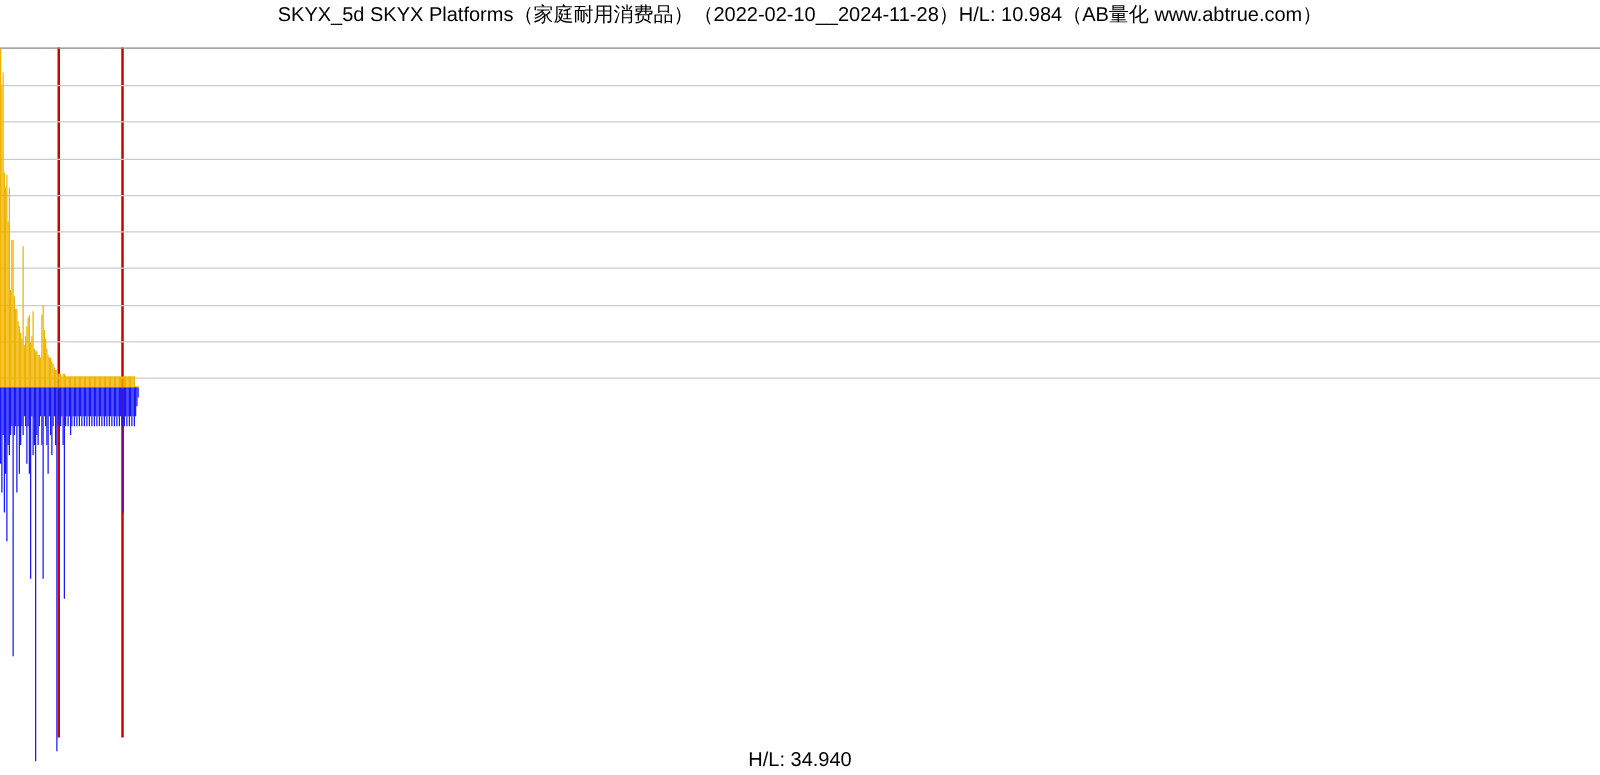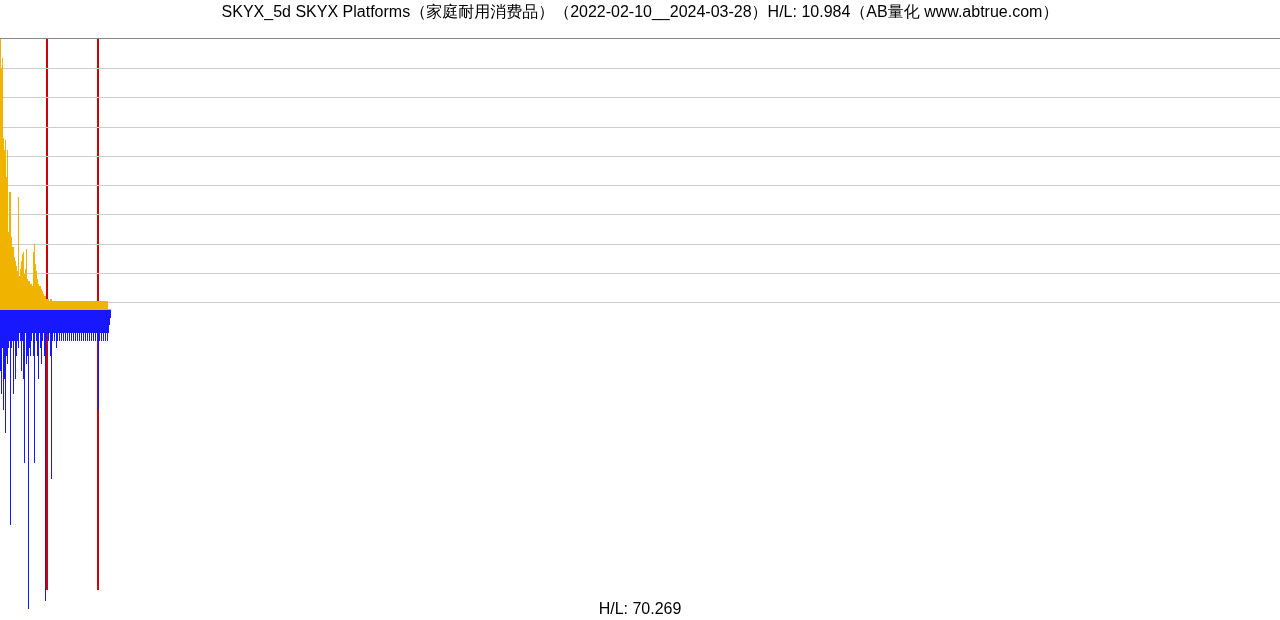--- a/index.html
+++ b/index.html
@@ -14,21 +14,21 @@
   .grid-line{position:absolute;left:0;right:0;height:0;border-top:1px solid #ccc}
   .bar-u{position:absolute;bottom:0;width:1px}
   
   .lower{position:absolute;left:0;top:310px;width:1280px;height:310px}
   .bar-l{position:absolute;top:0;width:1px;background:#1818ff}
   .spike{position:absolute;top:38px;width:2px;background:#cf0000}
 </style>
 </head>
 <body>
 
-<div class="title">SKYX_5d SKYX Platforms（家庭耐用消费品）（2022-02-10__2024-03-28）H/L: 10.984（AB量化  www.abtrue.com）</div>
+<div class="title">SKYX_5d SKYX Platforms（家庭耐用消费品）（2022-02-10__2024-11-28）H/L: 10.984（AB量化  www.abtrue.com）</div>
 
 <div class="spike" style="left:46px;height:552px"></div>
 <div class="spike" style="left:97px;height:552px"></div>
 
 <div class="upper" id="upper">
     <div class="grid-line" style="top: 29.2473px;"></div>
     <div class="grid-line" style="top: 58.4946px;"></div>
     <div class="grid-line" style="top: 87.7419px;"></div>
     <div class="grid-line" style="top: 116.989px;"></div>
     <div class="grid-line" style="top: 146.237px;"></div>
@@ -255,13 +255,13 @@
     <div class="bar-l" style="left: 103px; height: 30.6506px;"></div>
     <div class="bar-l" style="left: 104px; height: 22.9879px;"></div>
     <div class="bar-l" style="left: 105px; height: 30.6506px;"></div>
     <div class="bar-l" style="left: 106px; height: 22.9879px;"></div>
     <div class="bar-l" style="left: 107px; height: 30.6506px;"></div>
     <div class="bar-l" style="left: 108px; height: 22.9879px;"></div>
     <div class="bar-l" style="left: 109px; height: 15.3253px;"></div>
     <div class="bar-l" style="left: 110px; height: 7.66264px;"></div>
   </div>
 
-<div class="footer">H/L: 70.269</div>
+<div class="footer">H/L: 34.940</div>
 
 </body></html>

